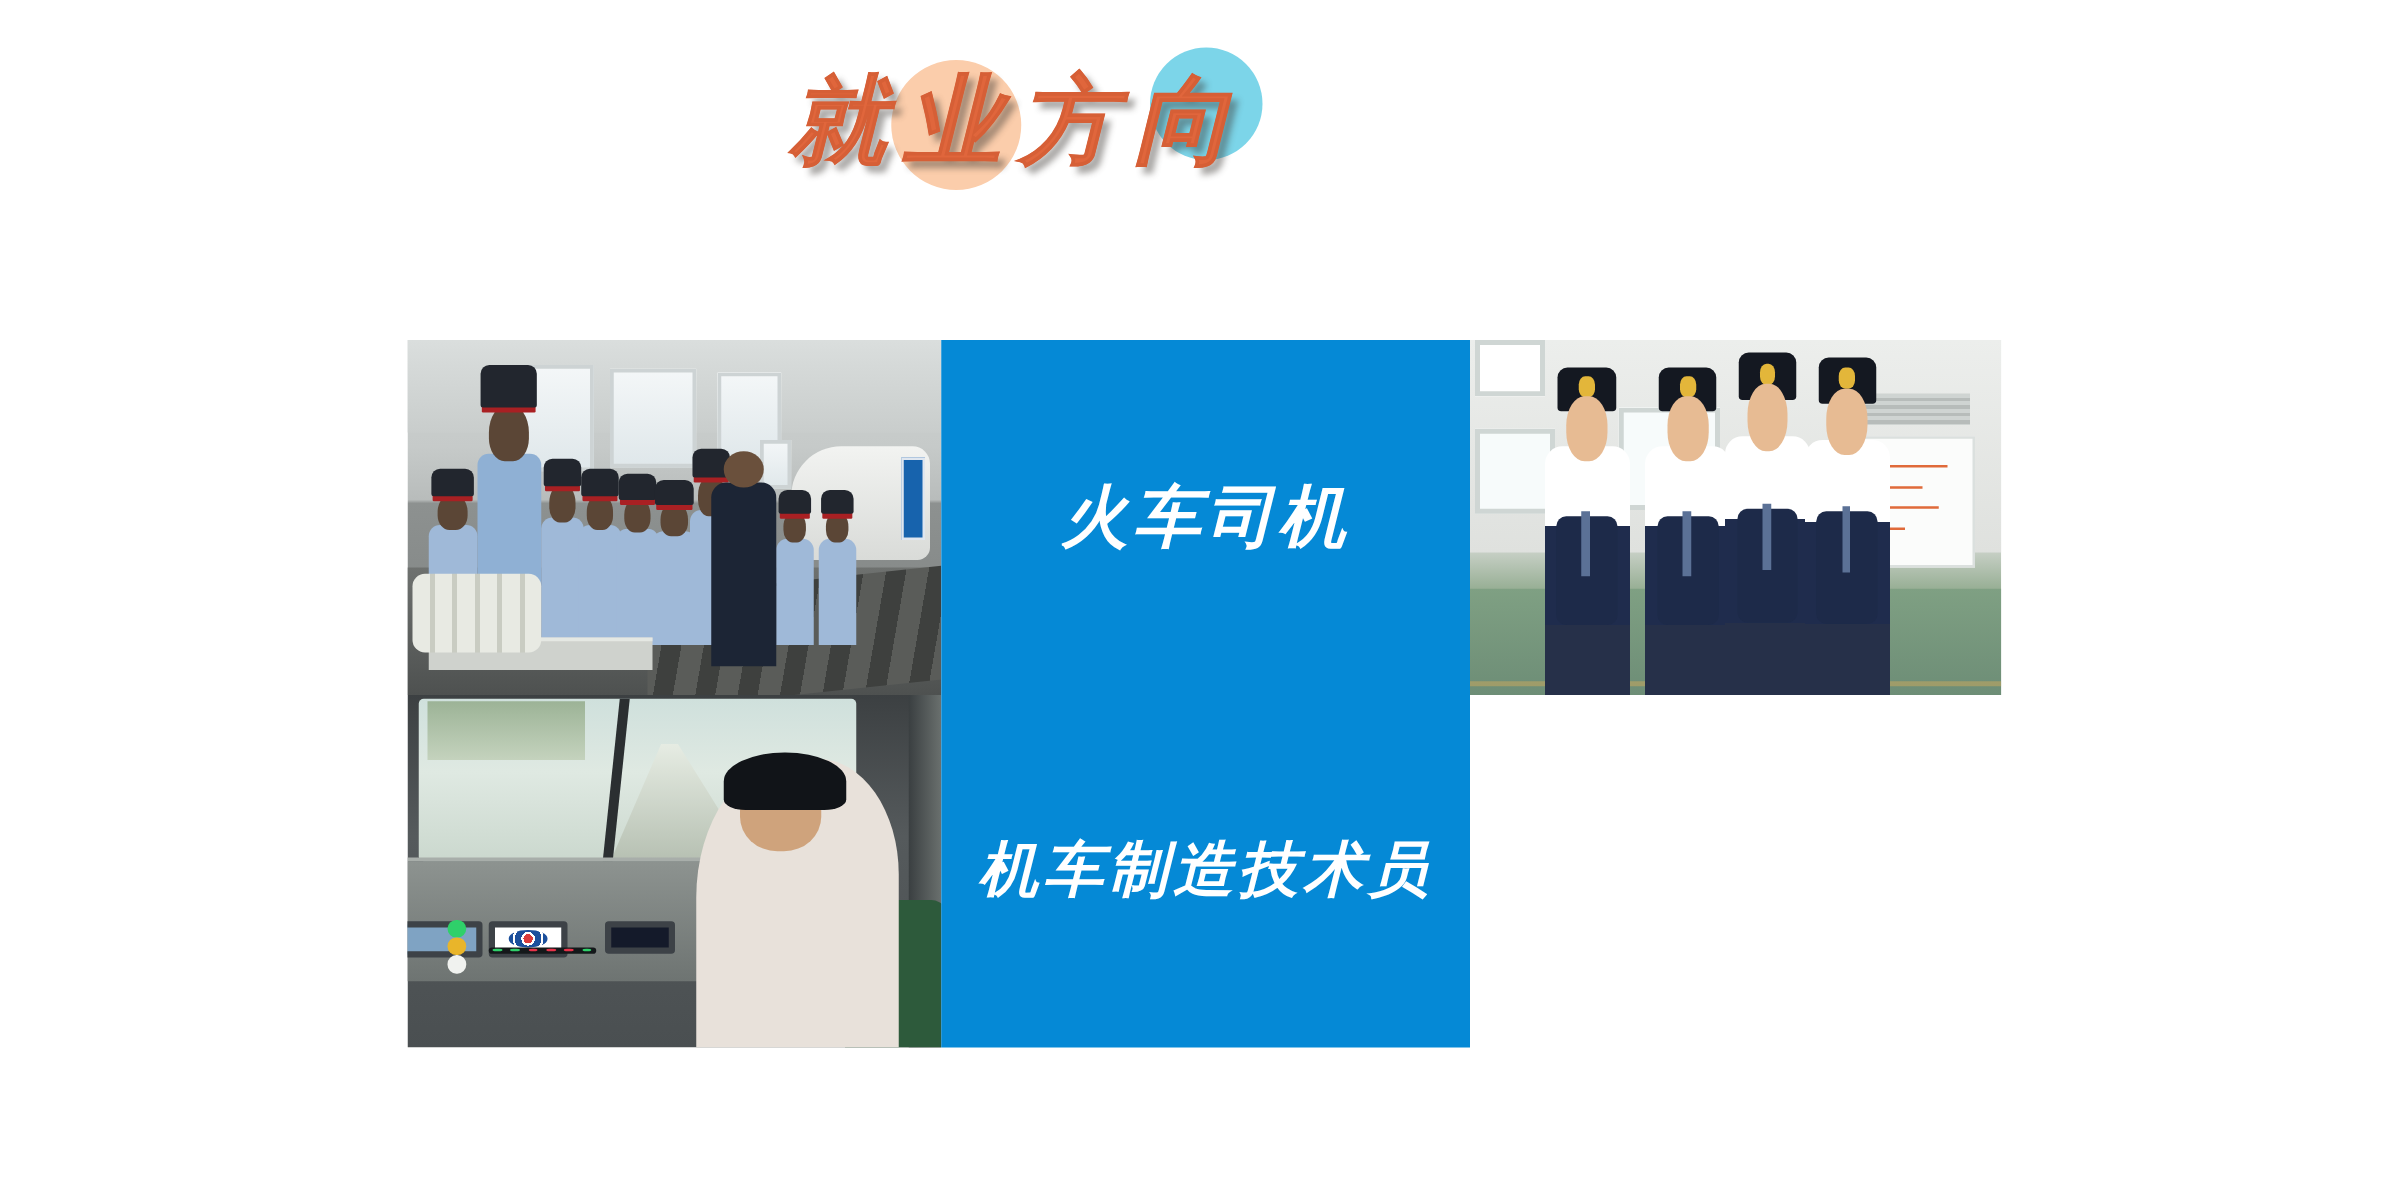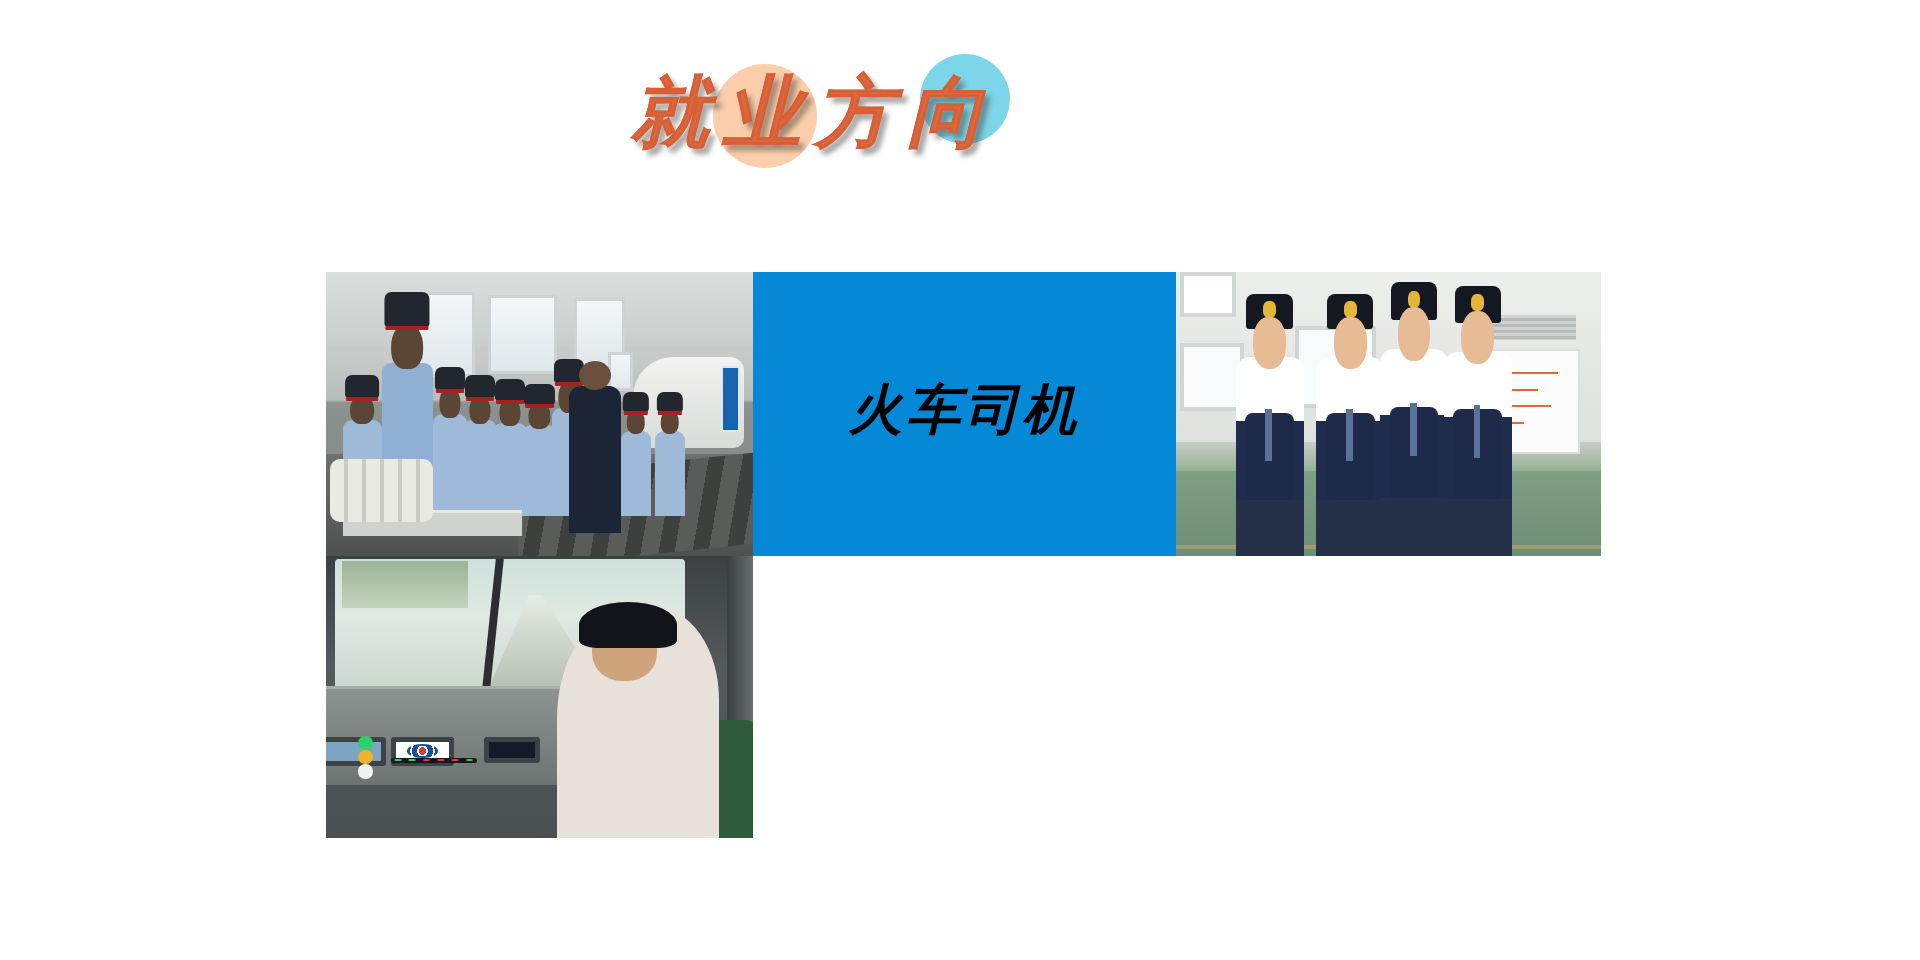--- a/index.html
+++ b/index.html
@@ -8,21 +8,21 @@
     background:#ffffff;
     font-family:"Liberation Sans","DejaVu Sans",sans-serif;
     overflow:hidden;
     position:relative;
   }
   
   #title-block{
     position:absolute;left:0;top:0;width:1920px;height:200px;
   }
   #title-inner{
-    position:absolute;left:575px;top:38px;width:480px;height:150px;
+    position:absolute;left:575px;top:22px;width:480px;height:150px;
   }
   .deco-circle{position:absolute;border-radius:50%;}
   #deco-peach{
     left:138px;top:26px;width:104px;height:104px;
     background:#fbcdab;
   }
   #deco-blue{
     left:345px;top:16px;width:90px;height:90px;
     background:#7cd5e9;
   }
@@ -45,22 +45,22 @@
     position:absolute;
     left:326px;top:272px;
     width:1275px;height:566px;
     display:grid;
     grid-template-columns:427px 423px 425px;
     grid-template-rows:284px 282px;
   }
   .cell{position:relative;overflow:hidden;}
   .cell-blue{background:#0589d6;display:flex;align-items:center;justify-content:center;}
   .cell-label{
-    font-family:Liberation Mono, monospace;
-    color:#000000;
+    font-family:Liberation Serif, serif;
+    color:#ffffff;
     font-style:italic;
     font-weight:700;
     letter-spacing:4px;
     white-space:nowrap;
     text-align:left;
     line-height:1;
   }
   .label-4{font-size:54px;}
   .label-6{font-size:50px;}
   .label-7{font-size:48px;}
@@ -390,14 +390,17 @@
         </span>
       </div>
       <div class="seat"></div>
       <div class="driver">
         <span class="head"></span>
         <span class="cap"></span>
       </div>
     </div>
   </div>
 
+  <div class="cell cell-blue">
+    <div class="cell-label label-7">机车制造技术员</div>
+  </div>
 
 </div>
 
 </body></html>

